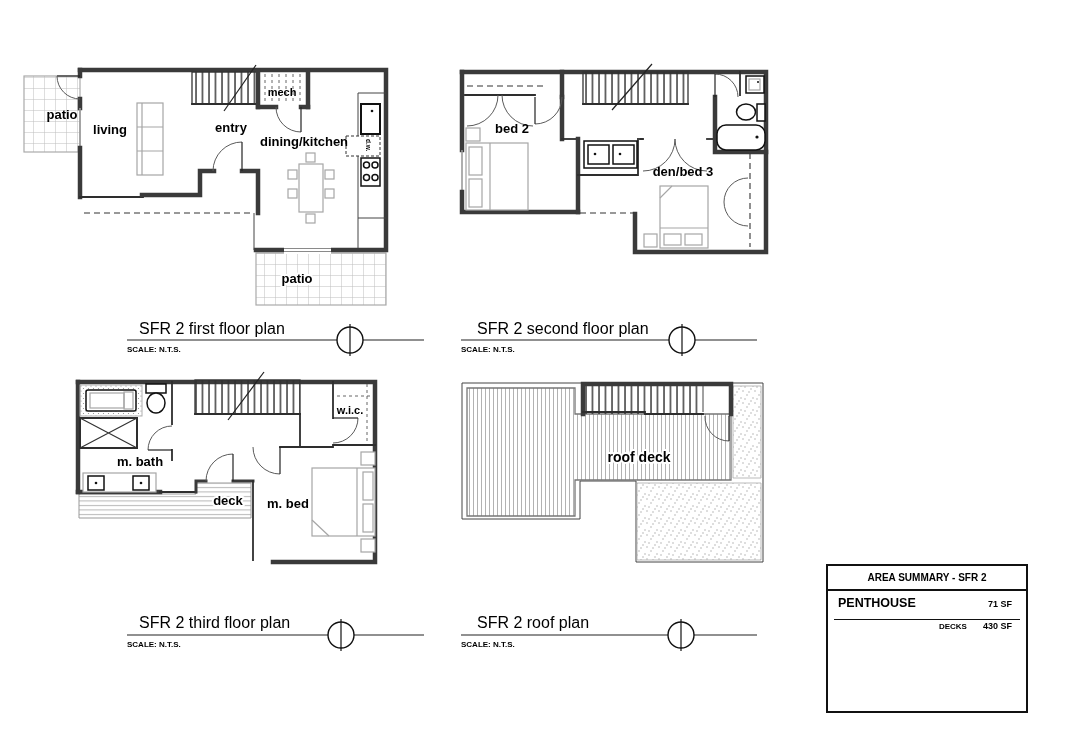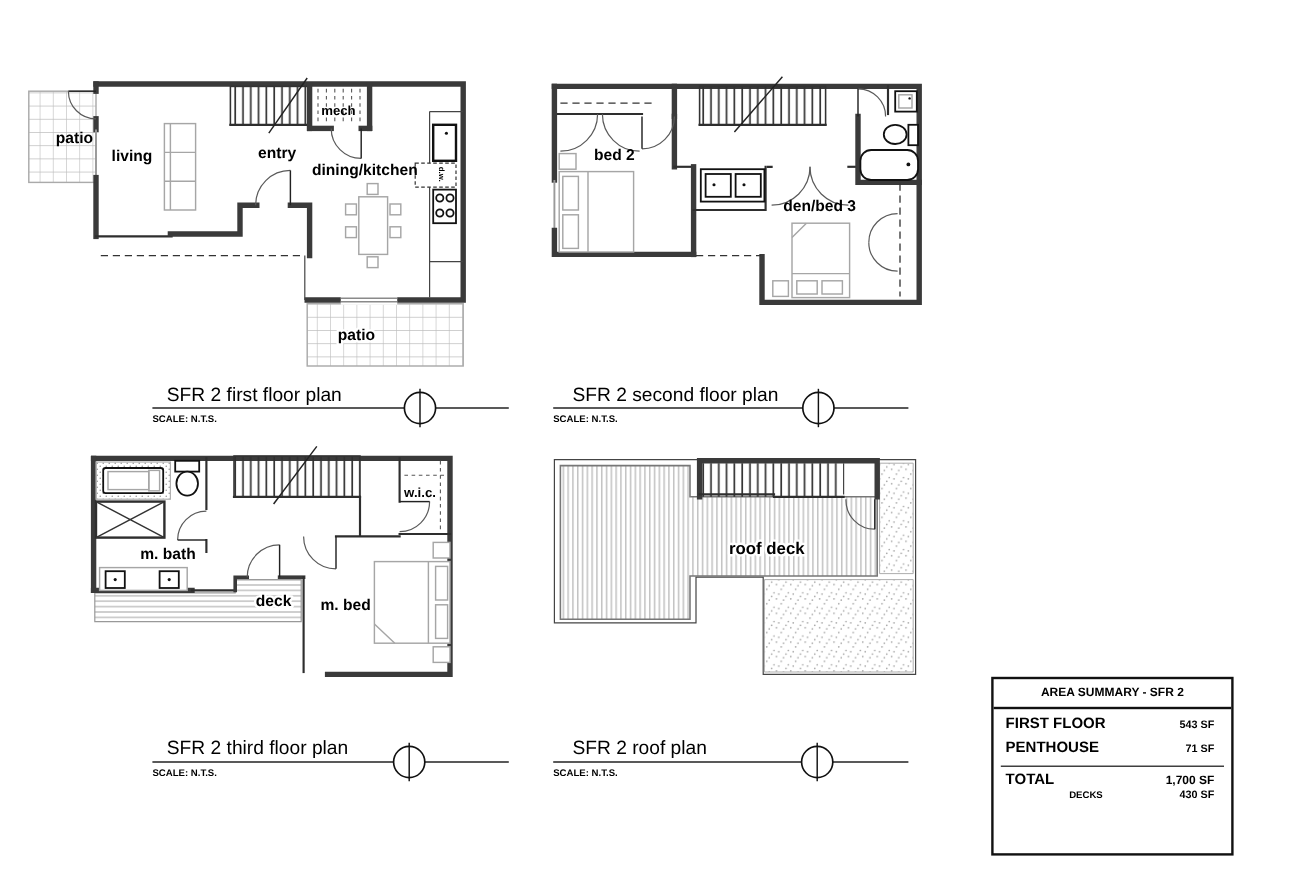--- a/index.html
+++ b/index.html
@@ -37,21 +37,21 @@
   .sum-rows{padding:5px 14px 0 10px;}
   .sum-row{display:flex;justify-content:space-between;align-items:baseline;height:19.5px;}
   .sum-row .rl{font-size:12.5px;font-weight:700;}
   .sum-row .rv{font-size:9px;font-weight:700;}
   .sum-div{border-top:1.5px solid #111;margin:3px 6px 0 6px;}
   .sum-total{display:flex;justify-content:space-between;align-items:baseline;padding:3px 14px 0 10px;}
   .sum-total .rl{font-size:12.5px;font-weight:700;}
   .sum-total .rv{font-size:10px;font-weight:700;}
   .sum-decks{display:flex;justify-content:flex-end;gap:16px;align-items:baseline;padding:1px 14px 0 10px;text-align:right;}
   .sum-decks .rl{font-size:8px;font-weight:700;}
-  .sum-decks .rv{font-size:9px;font-weight:700;margin-left:48px;}
+  .sum-decks .rv{font-size:9px;font-weight:700;}
 </style>
 </head>
 <body>
 
 <div class="sheet">
 
 <svg width="1075" height="730" viewBox="0 0 1075 730">
   <defs>
     <pattern id="grid" width="11" height="11" patternUnits="userSpaceOnUse">
       <path d="M11,0 H0 V11" fill="none" stroke="#bdbdbd" stroke-width="1"></path>
@@ -364,32 +364,24 @@
       </g>
       <text class="pscale" x="461" y="647">SCALE: N.T.S.</text>
     </g>
   </g>
 </svg>
 
 <div class="summary">
   <div class="sum-title">AREA SUMMARY - SFR 2</div>
   <div class="sum-rows">
     <div class="sum-row">
-      <span class="rl">FIRST FLOOR</span>
-      <span class="rv">543 SF</span>
-    </div>
-    <div class="sum-row">
       <span class="rl">PENTHOUSE</span>
       <span class="rv">71 SF</span>
     </div>
   </div>
   <div class="sum-div"></div>
-  <div class="sum-total">
-    <span class="rl">TOTAL</span>
-    <span class="rv">1,700 SF</span>
-  </div>
   <div class="sum-decks">
     <span class="rl">DECKS</span>
     <span class="rv">430 SF</span>
   </div>
 </div>
 
 </div>
 
 </body></html>

